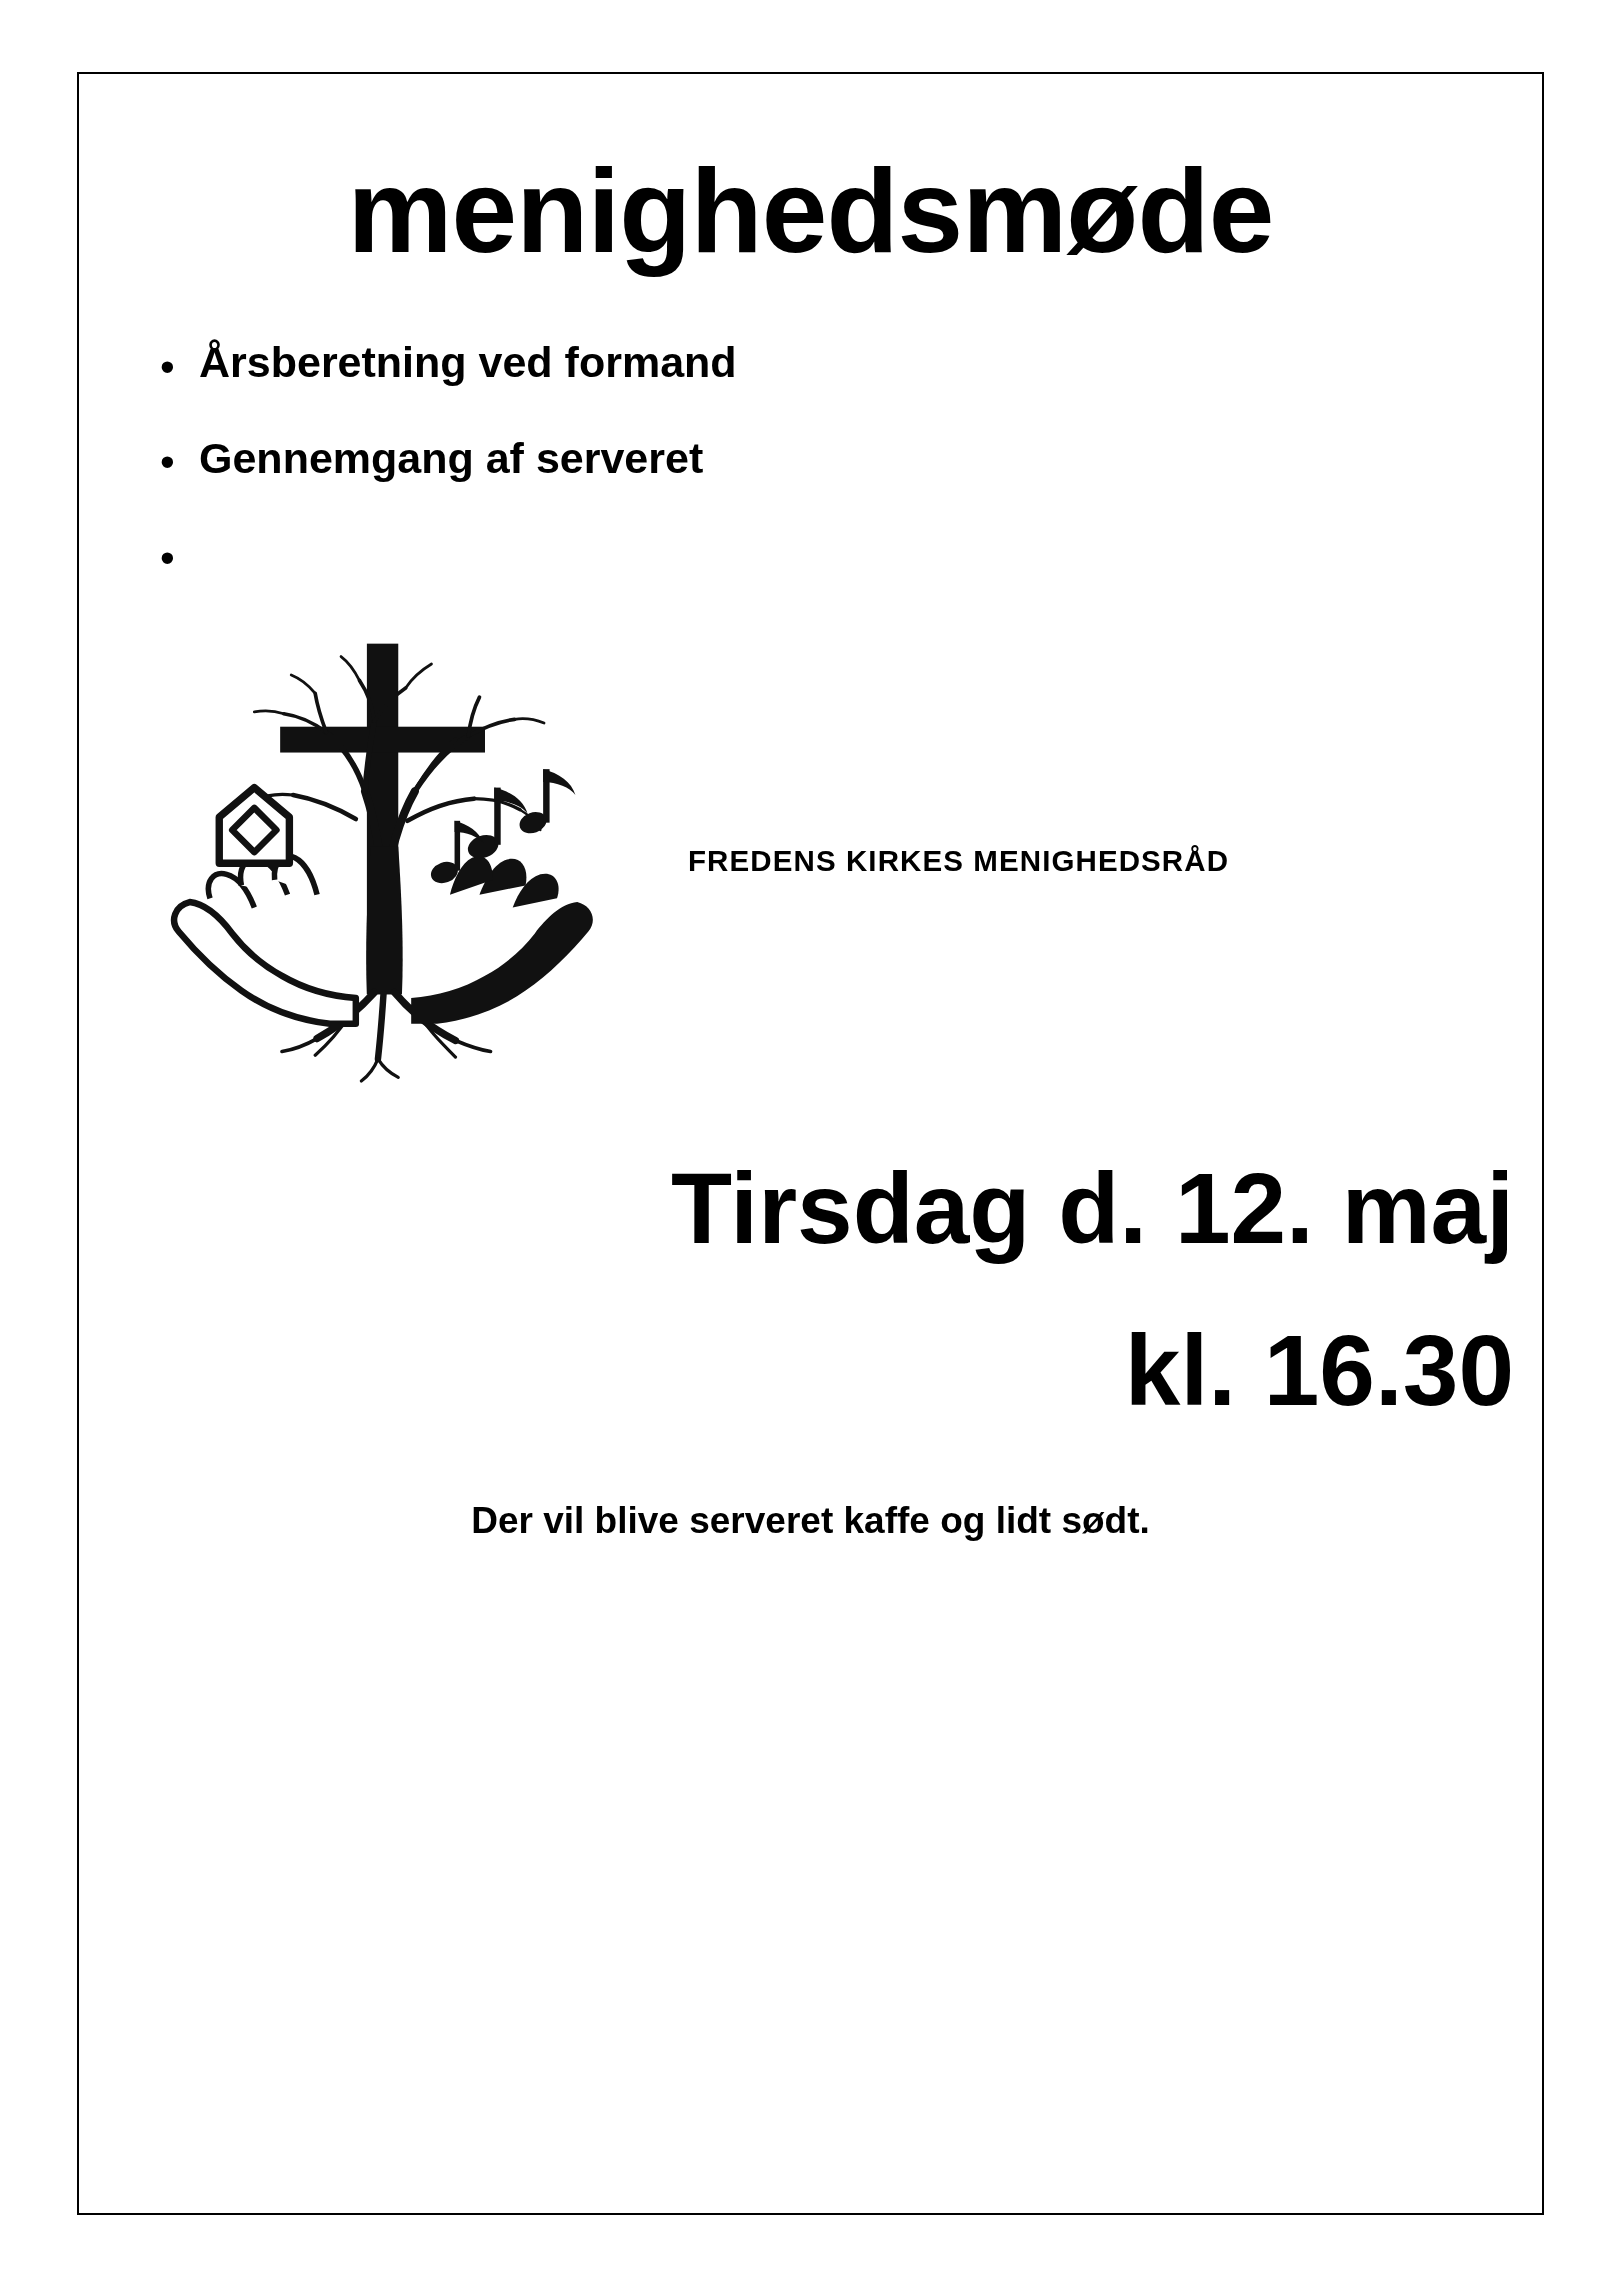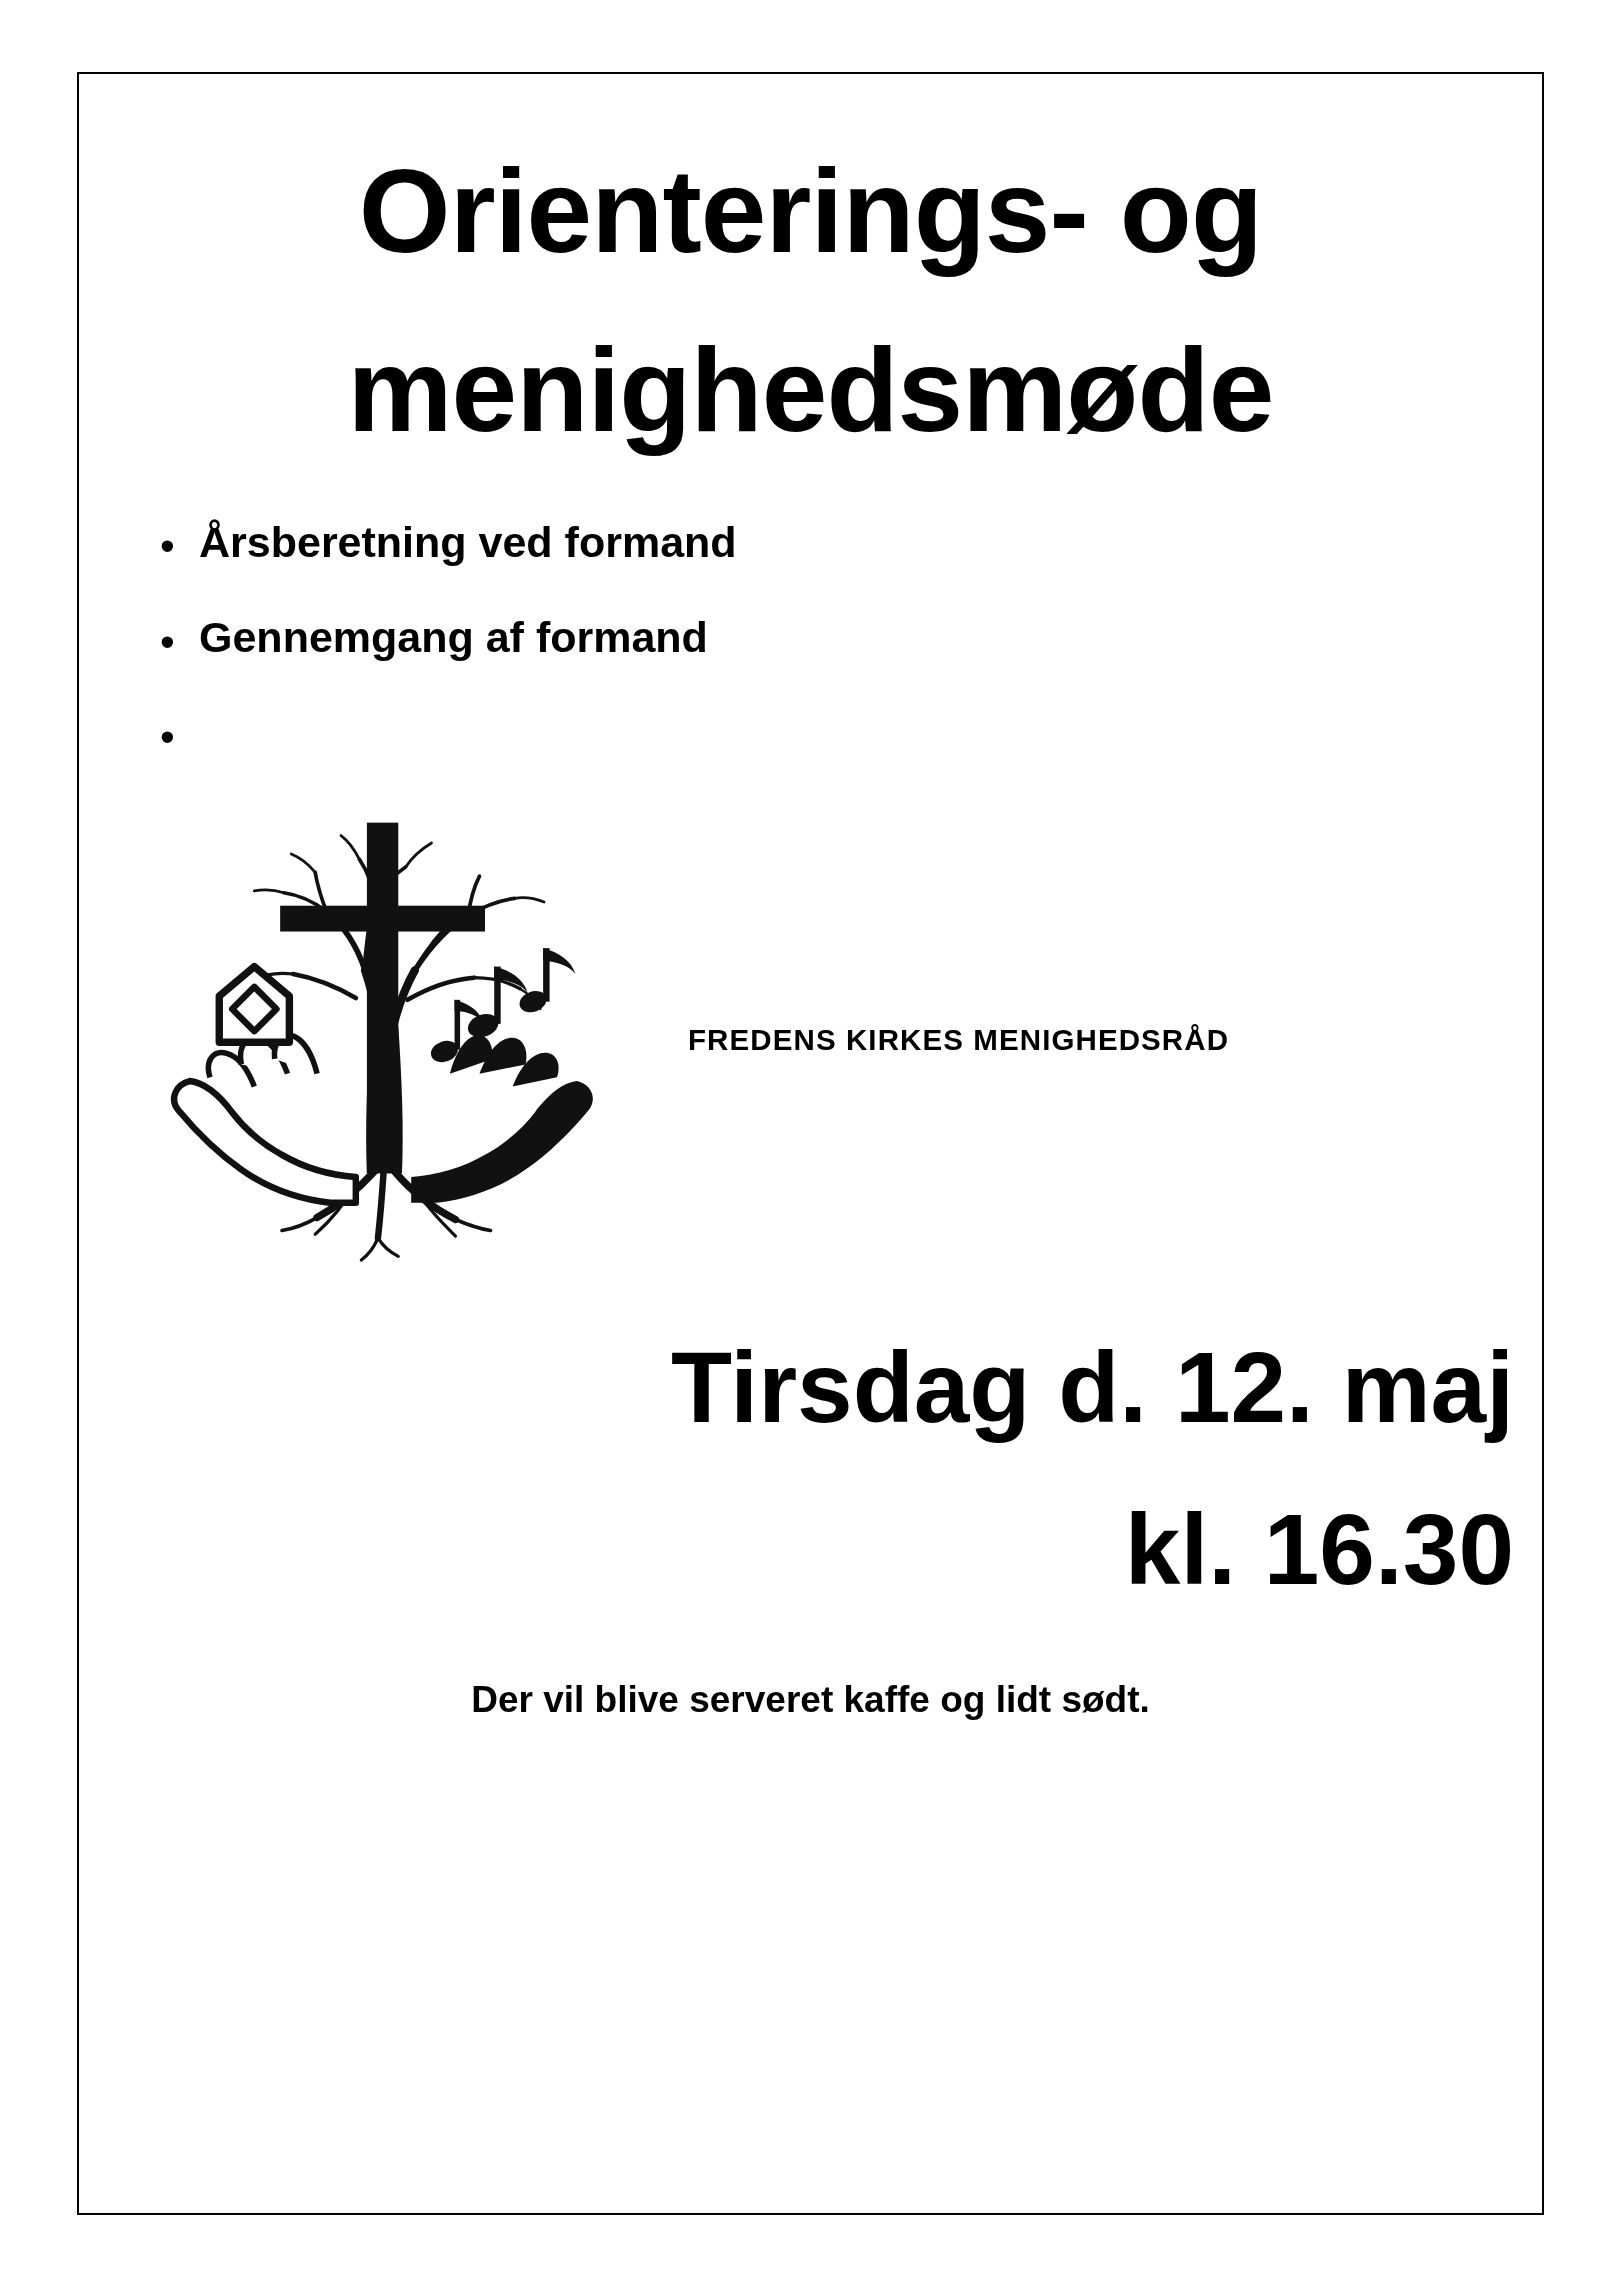--- a/index.html
+++ b/index.html
@@ -97,32 +97,31 @@
     font-size: 37px;
     font-weight: bold;
   }
 </style>
 </head>
 <body>
 
 <div class="poster">
 
   <div class="title-block">
-    <div class="title-line">Orienterings- og</div>
     <div class="title-line">menighedsmøde</div>
   </div>
 
   <div class="agenda">
     <div class="agenda-item">
       <span class="bullet">•</span>
       <span class="agenda-text">Årsberetning ved formand</span>
     </div>
     <div class="agenda-item">
       <span class="bullet">•</span>
-      <span class="agenda-text">Gennemgang af formand</span>
+      <span class="agenda-text">Gennemgang af serveret</span>
     </div>
     <div class="agenda-item">
       <span class="bullet">•</span>
     </div>
   </div>
 
   <div class="logo-wrap">
     <div class="logo-art">
       <svg viewBox="0 0 660 510" width="609" height="471" xmlns="http://www.w3.org/2000/svg" aria-hidden="true">
 

